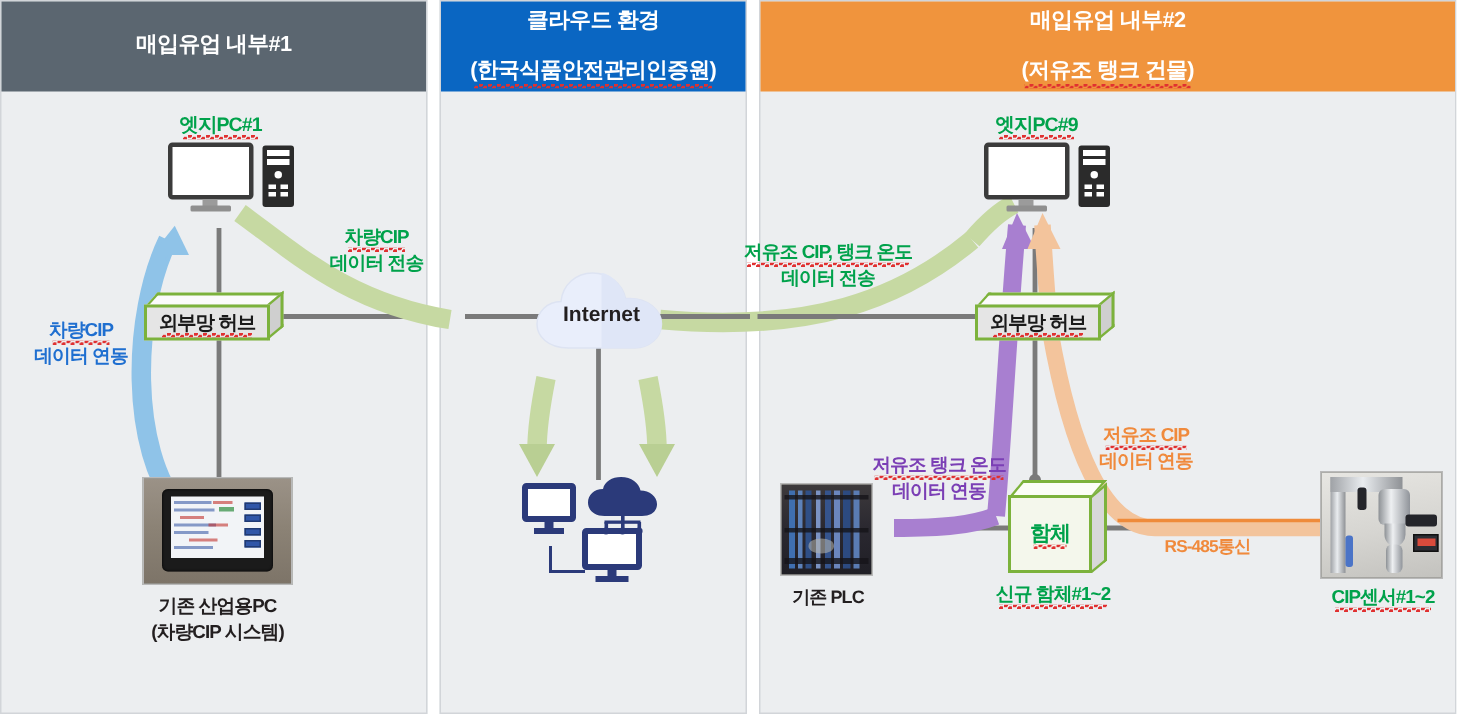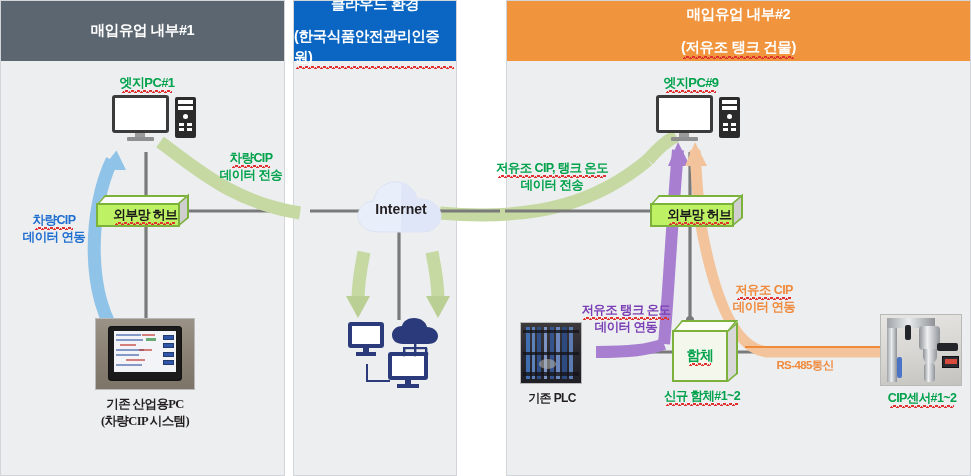--- a/index.html
+++ b/index.html
@@ -7,21 +7,21 @@
     width:971px; height:476px;
     background:#ffffff;
     font-family:"Liberation Sans","DejaVu Sans",sans-serif;
     overflow:hidden;
   }
   #stage { position:relative; width:971px; height:476px; background:#ffffff; }
 
   
   .panel { position:absolute; top:0; bottom:0; background:#eceef0; border:1px solid #d2d5d9; }
   .panel.p1 { left:0px;   width:285px; }
-  .panel.p2 { left:293px; width:164px; }
+  .panel.p2 { left:293px; width:205px; }
   .panel.p3 { left:506px; width:465px; }
 
   .phead {
     position:absolute; left:0; right:0; top:0; height:60px;
     display:flex; flex-direction:column; align-items:center; justify-content:center;
     color:#ffffff; font-weight:bold; font-size:14.5px; line-height:1.45;
     letter-spacing:-0.4px;
     gap:11px;
   }
   .phead.h1 { background:#5b6670; }
@@ -70,23 +70,23 @@
   .edge .dot { left:8px; top:17px; width:5px; height:5px; border-radius:50%; }
   .edge .tw3 { left:4px; top:26px; width:5px; height:3px; }
   .edge .tw4 { left:12px; top:26px; width:5px; height:3px; }
   .edge .tw5 { left:4px; top:31px; width:5px; height:3px; }
   .edge .tw6 { left:12px; top:31px; width:5px; height:3px; }
 
   
   .hub { position:absolute; }
   .hub .face {
     position:absolute; left:0; top:8px; width:100%; height:24px;
-    background:#bef264; border:2px solid #7cb23c;
-    display:flex; align-items:center; 
-    font-weight:bold; font-size:13px; color:#1a1a1a; letter-spacing:-0.7px;padding-left:15px;
+    background:#e5e5e5; border:2px solid #7cb23c;
+    display:flex; align-items:center; justify-content:center;
+    font-weight:bold; font-size:13px; color:#1a1a1a; letter-spacing:-0.7px;
   }
   .hub .top {
     position:absolute; left:0; top:0; width:100%; height:10px;
     background:#fbfbfb; border:2px solid #7cb23c; border-bottom:none;
     transform:skewX(-42deg); transform-origin:bottom left;
   }
   .hub .side {
     position:absolute; right:-9px; top:8px; width:11px; height:24px;
     background:#cfcfcf; border:2px solid #7cb23c; border-left:none;
     transform:skewY(-40deg); transform-origin:top left;
@@ -279,21 +279,21 @@
         <div class="rr" style="left:20%; top:68%; width:30%;"></div>
         <div class="rw" style="top:80%; width:42%;"></div>
         <div class="ipc-btn" style="top:10%;"></div>
         <div class="ipc-btn" style="top:30%;"></div>
         <div class="ipc-btn" style="top:50%;"></div>
         <div class="ipc-btn" style="top:70%;"></div>
       </div>
     </div>
   </div>
 
-  <div class="photocap lbl dark" style="left:70px; top:396px; width:150px; font-size:12.5px;font-family:Liberation Serif, serif;">
+  <div class="photocap lbl dark" style="left:70px; top:396px; width:150px; font-size:12.5px;">
     <span>기존 산업용PC</span><br>
     <span>(차량CIP 시스템)</span>
   </div>
 
   <svg style="position:absolute; left:355px; top:178px; width:92px; height:62px;" viewBox="0 0 92 62">
     <path d="M24,54 C10,54 3,46 3,38 C3,30 10,23 19,23 C20,12 29,4 40,4
              C51,4 60,11 62,21 C63,21 64,21 65,21 C76,21 86,28 86,38
              C86,47 78,54 68,54 Z" fill="#e9eefb" stroke="#dde3f2" stroke-width="1"></path>
     <path d="M46,4 C51,4.2 60,11 62,21 C63,21 64,21 65,21 C76,21 86,28 86,38
              C86,47 78,54 68,54 L46,54 Z" fill="#dfe6f7"></path>

